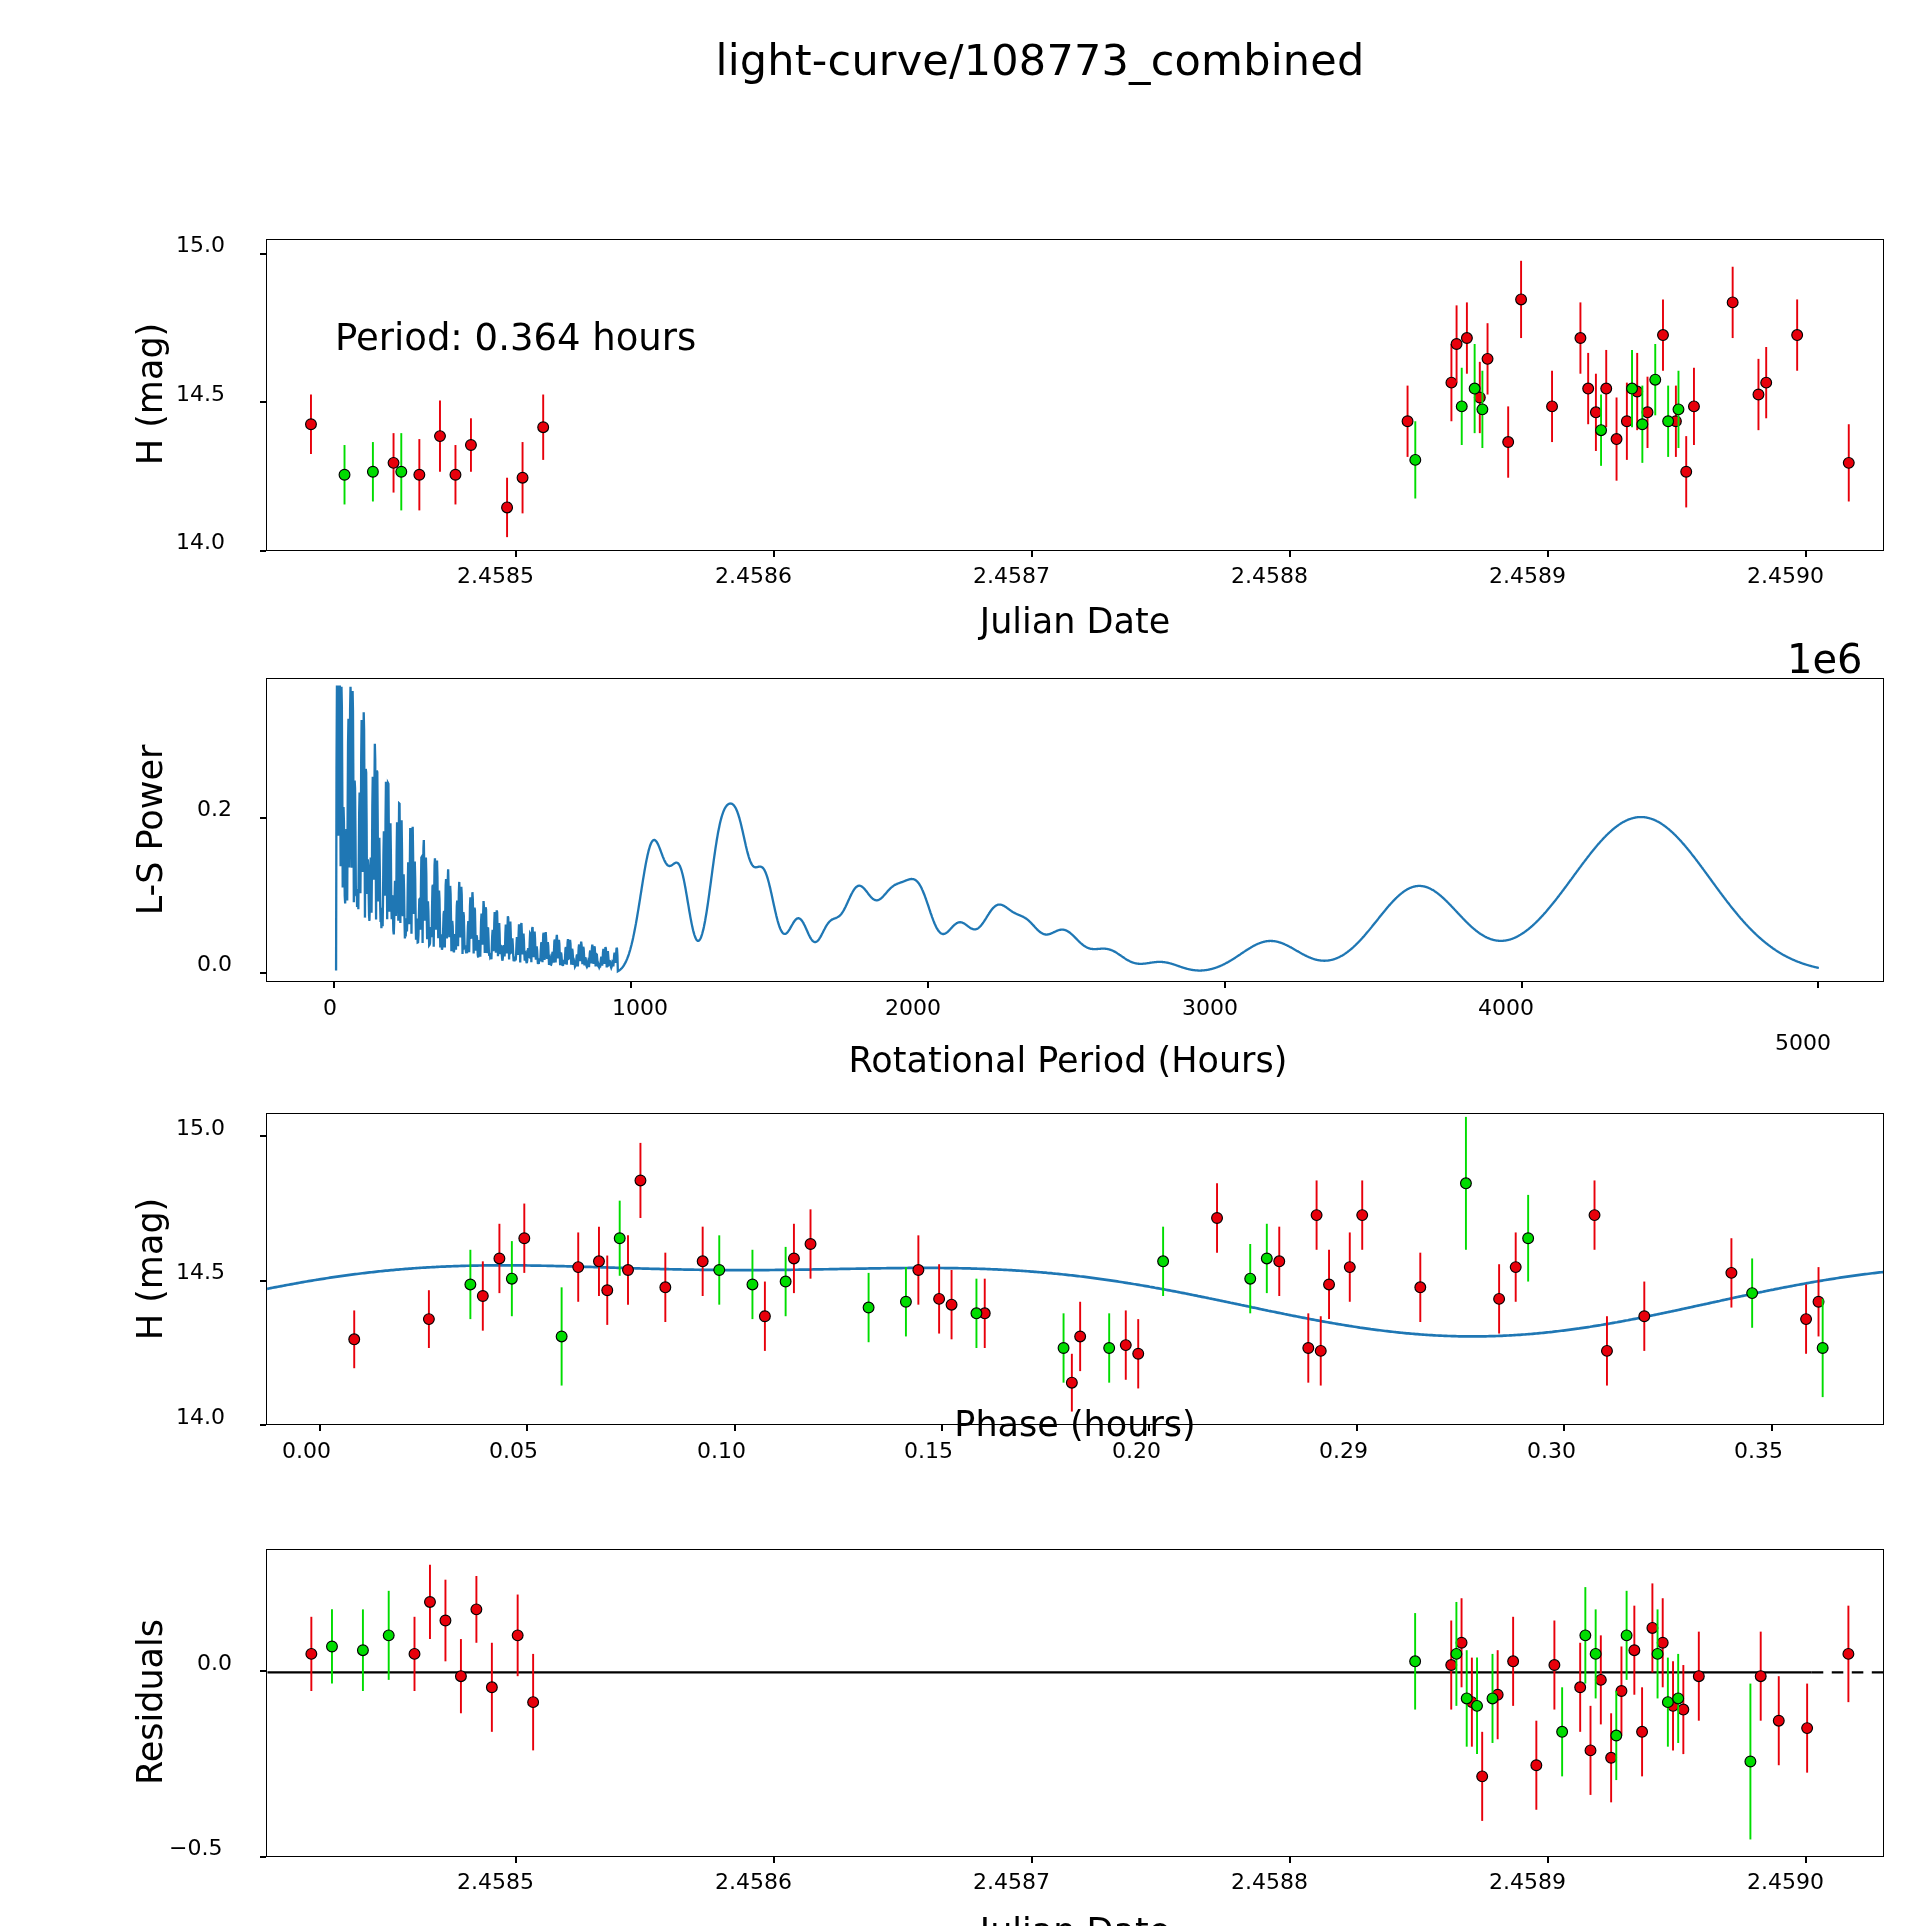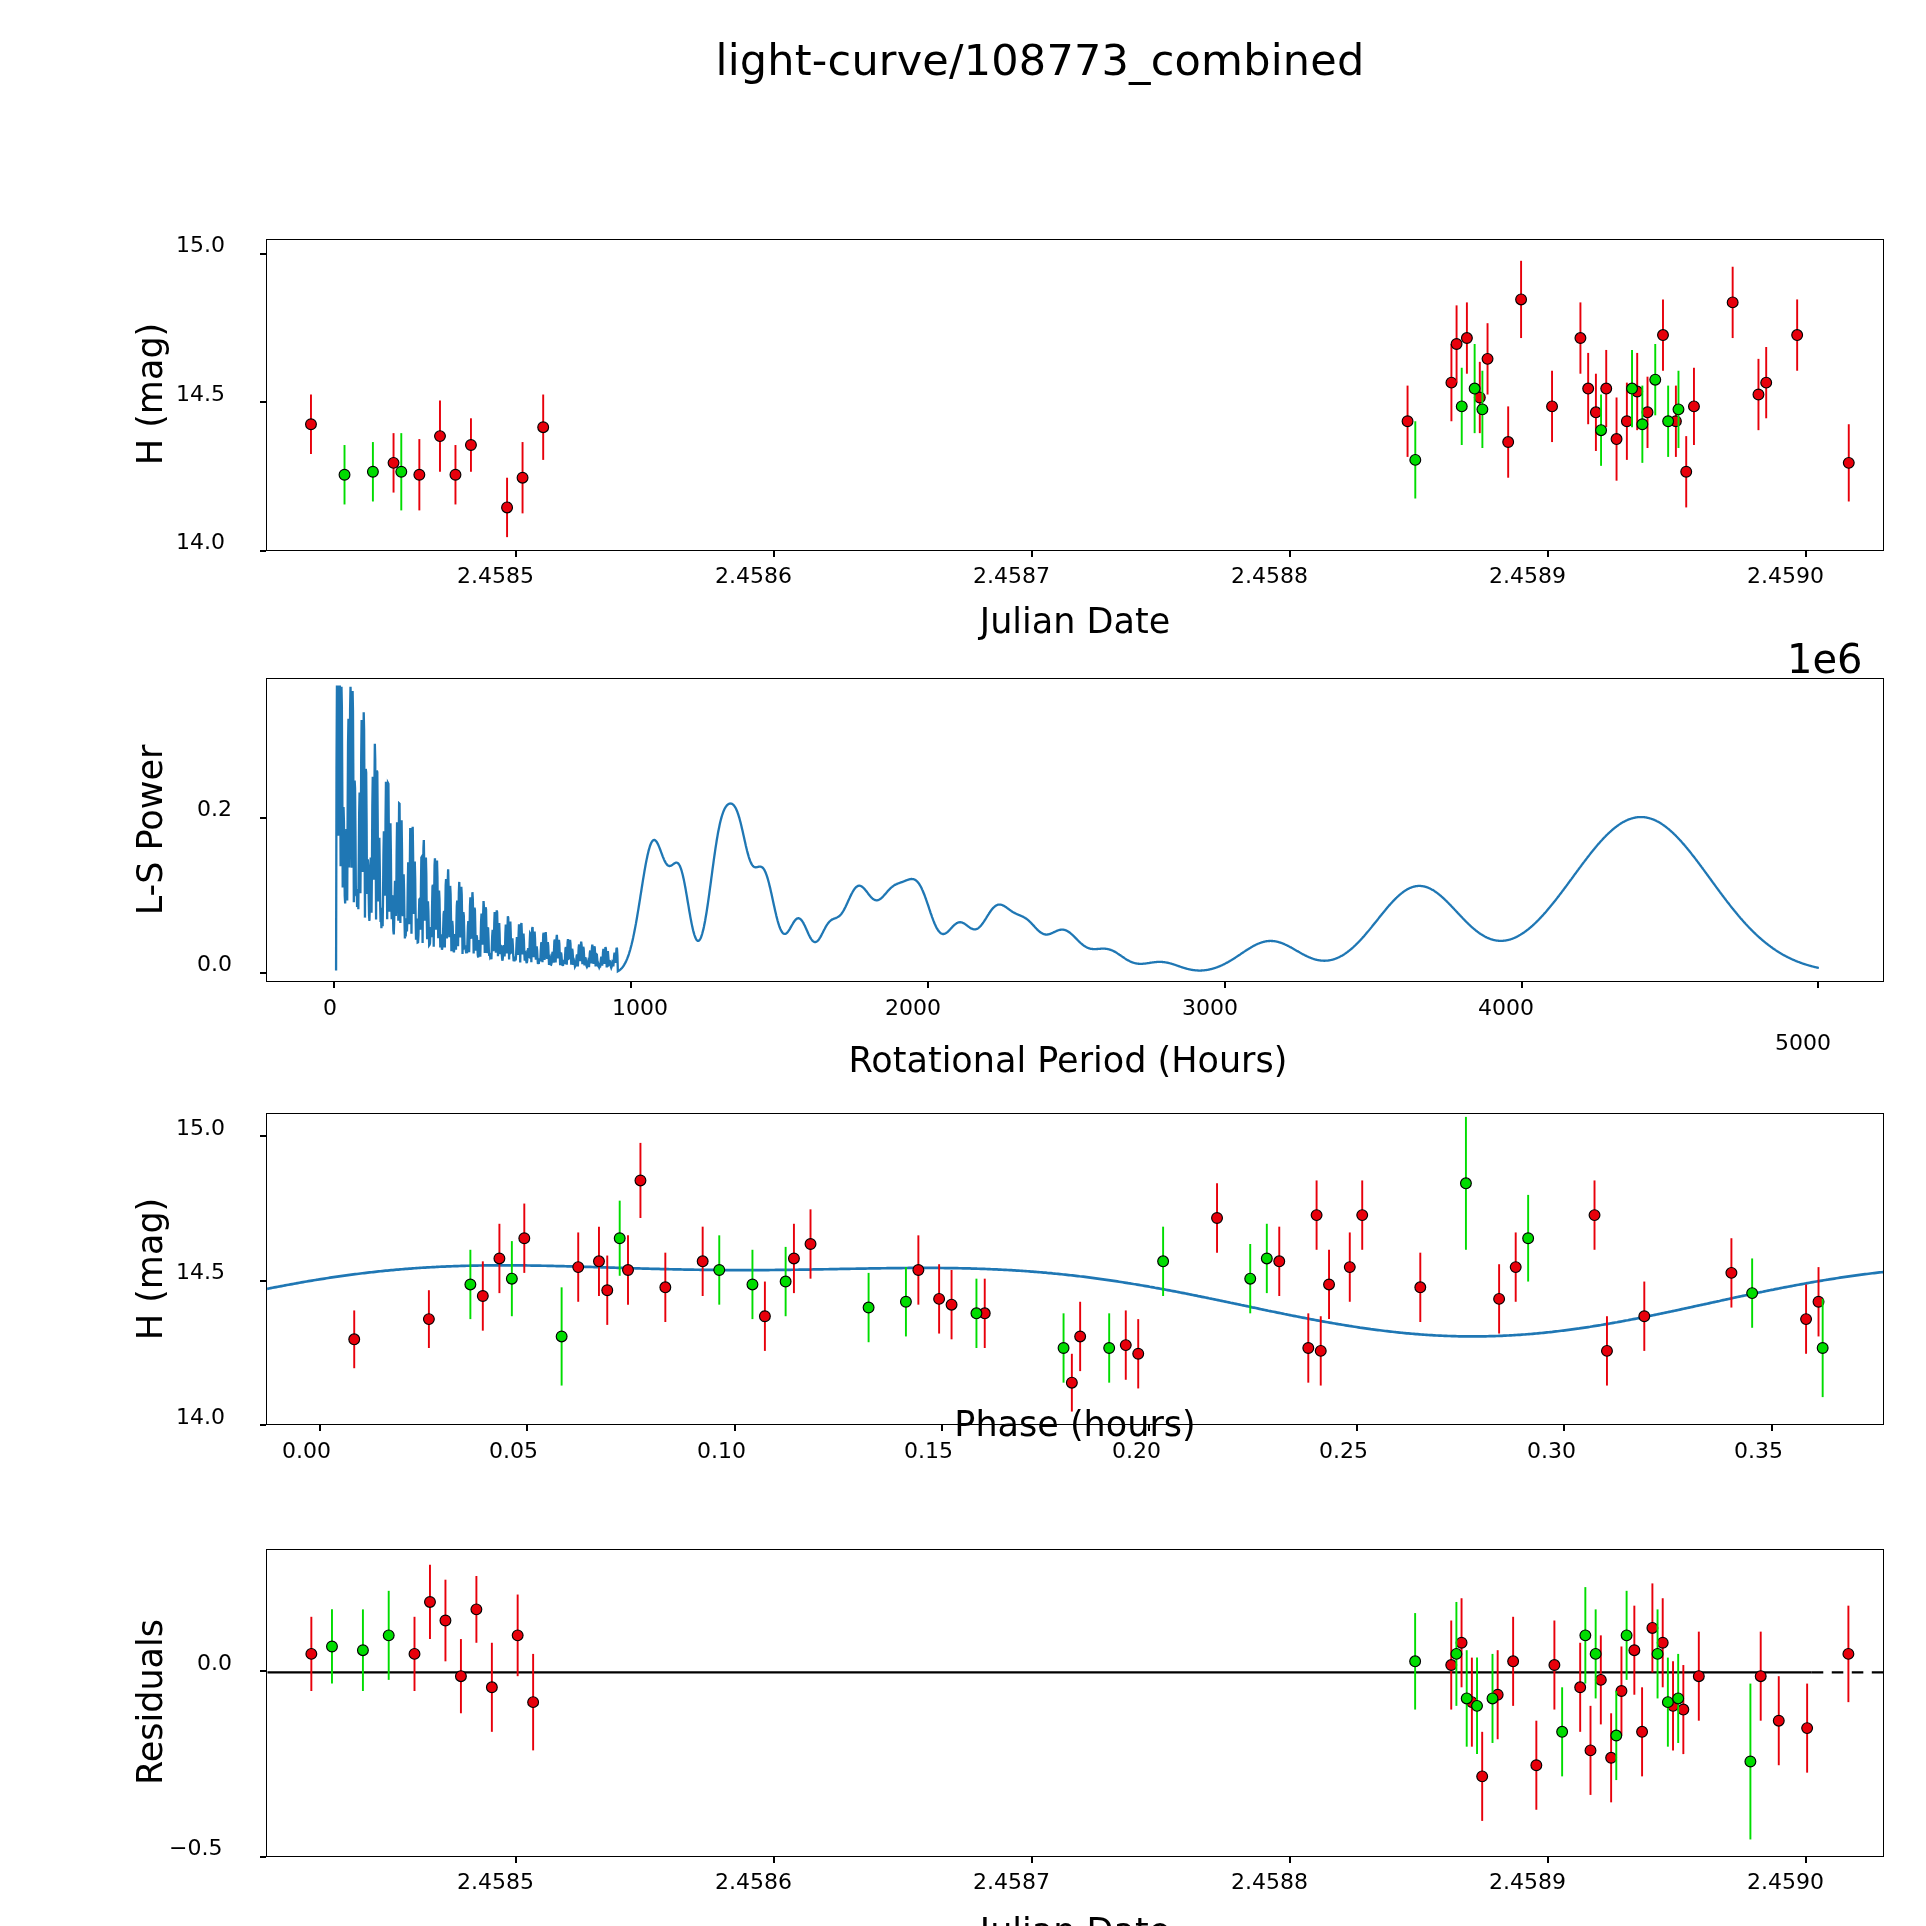--- a/index.html
+++ b/index.html
@@ -448,20 +448,21 @@
     <div class="tick-mark" style="left: 1547px; top: 551px; width: 1.9px; height: 6.2px;"></div>
     <div class="tick-label" style="top: 563px; left: 1489px;">2.4589</div>
     <div class="tick-mark" style="left: 1805px; top: 551px; width: 1.9px; height: 6.2px;"></div>
     <div class="tick-label" style="top: 563px; left: 1747px;">2.4590</div>
     <div class="tick-mark" style="left: 260px; top: 550px; width: 6.2px; height: 1.9px;"></div>
     <div class="tick-label" style="left: 176px; top: 529px;">14.0</div>
     <div class="tick-mark" style="left: 260px; top: 401px; width: 6.2px; height: 1.9px;"></div>
     <div class="tick-label" style="left: 176px; top: 381px;">14.5</div>
     <div class="tick-mark" style="left: 260px; top: 253px; width: 6.2px; height: 1.9px;"></div>
     <div class="tick-label" style="left: 176px; top: 232px;">15.0</div>
+    <div class="annot" style="left: 335px; top: 316px;">Period: 0.364 hours</div>
     <div class="tick-mark" style="left: 333px; top: 982px; width: 1.9px; height: 6.2px;"></div>
     <div class="tick-label" style="top: 995px; left: 323px;">0</div>
     <div class="tick-mark" style="left: 630px; top: 982px; width: 1.9px; height: 6.2px;"></div>
     <div class="tick-label" style="top: 995px; left: 612px;">1000</div>
     <div class="tick-mark" style="left: 927px; top: 982px; width: 1.9px; height: 6.2px;"></div>
     <div class="tick-label" style="top: 995px; left: 885px;">2000</div>
     <div class="tick-mark" style="left: 1224px; top: 982px; width: 1.9px; height: 6.2px;"></div>
     <div class="tick-label" style="top: 995px; left: 1182px; text-align: center;">3000</div>
     <div class="tick-mark" style="left: 1521px; top: 982px; width: 1.9px; height: 6.2px;"></div>
     <div class="tick-label" style="top: 995px; left: 1478px;">4000</div>
@@ -475,21 +476,21 @@
     <div class="tick-label" style="top: 1438px; left: 282px;">0.00</div>
     <div class="tick-mark" style="left: 526px; top: 1425px; width: 1.9px; height: 6.2px;"></div>
     <div class="tick-label" style="top: 1438px; left: 489px;">0.05</div>
     <div class="tick-mark" style="left: 734px; top: 1425px; width: 1.9px; height: 6.2px;"></div>
     <div class="tick-label" style="top: 1438px; left: 697px;">0.10</div>
     <div class="tick-mark" style="left: 941px; top: 1425px; width: 1.9px; height: 6.2px;"></div>
     <div class="tick-label" style="top: 1438px; left: 904px;">0.15</div>
     <div class="tick-mark" style="left: 1148px; top: 1425px; width: 1.9px; height: 6.2px;"></div>
     <div class="tick-label" style="top: 1438px; left: 1112px;">0.20</div>
     <div class="tick-mark" style="left: 1356px; top: 1425px; width: 1.9px; height: 6.2px;"></div>
-    <div class="tick-label" style="top: 1438px; left: 1319px;">0.25</div>
+    <div class="tick-label" style="top: 1438px; left: 1319px;">0.29</div>
     <div class="tick-mark" style="left: 1563px; top: 1425px; width: 1.9px; height: 6.2px;"></div>
     <div class="tick-label" style="top: 1438px; left: 1527px;">0.30</div>
     <div class="tick-mark" style="left: 1771px; top: 1425px; width: 1.9px; height: 6.2px;"></div>
     <div class="tick-label" style="top: 1438px; left: 1734px;">0.35</div>
     <div class="tick-mark" style="left: 260px; top: 1424px; width: 6.2px; height: 1.9px;"></div>
     <div class="tick-label" style="left: 176px; top: 1404px;">14.0</div>
     <div class="tick-mark" style="left: 260px; top: 1280px; width: 6.2px; height: 1.9px;"></div>
     <div class="tick-label" style="left: 176px; top: 1259px;">14.5</div>
     <div class="tick-mark" style="left: 260px; top: 1135px; width: 6.2px; height: 1.9px;"></div>
     <div class="tick-label" style="left: 176px; top: 1115px;">15.0</div>

